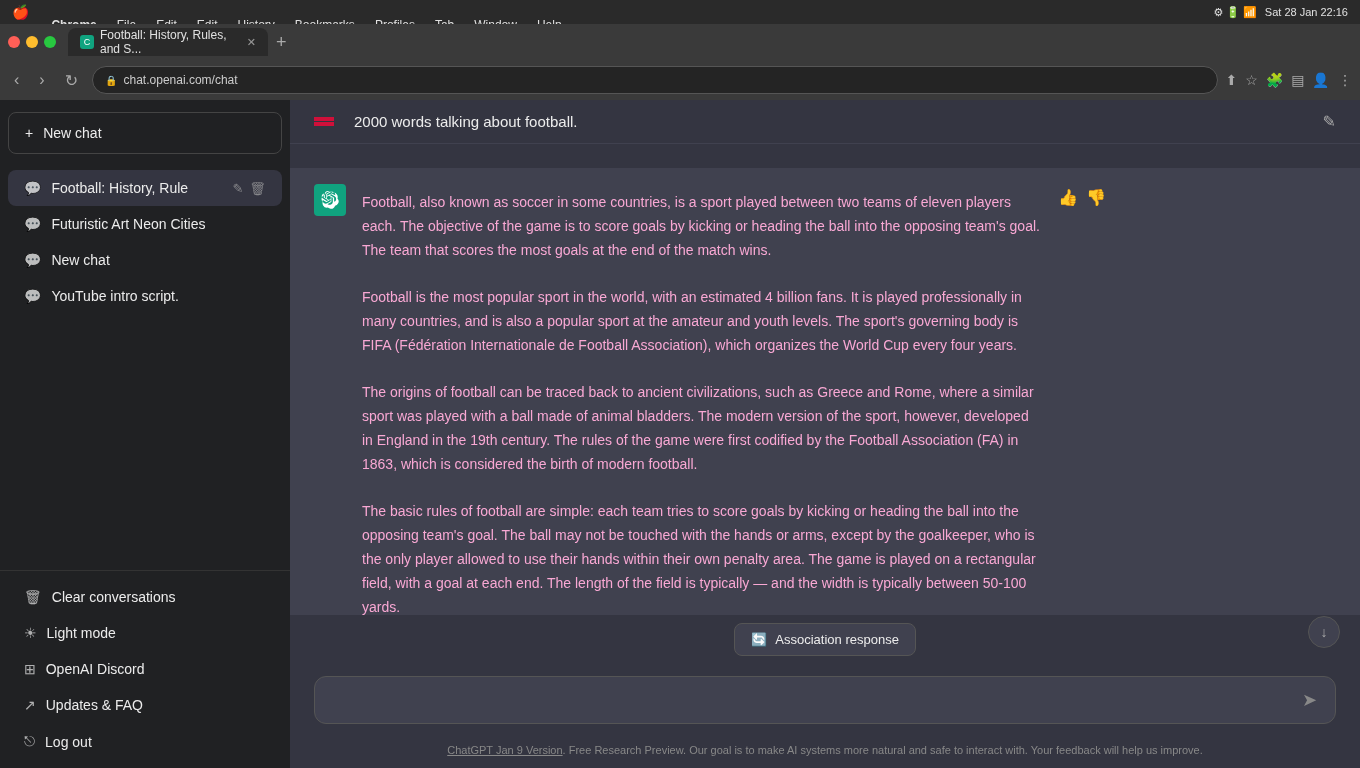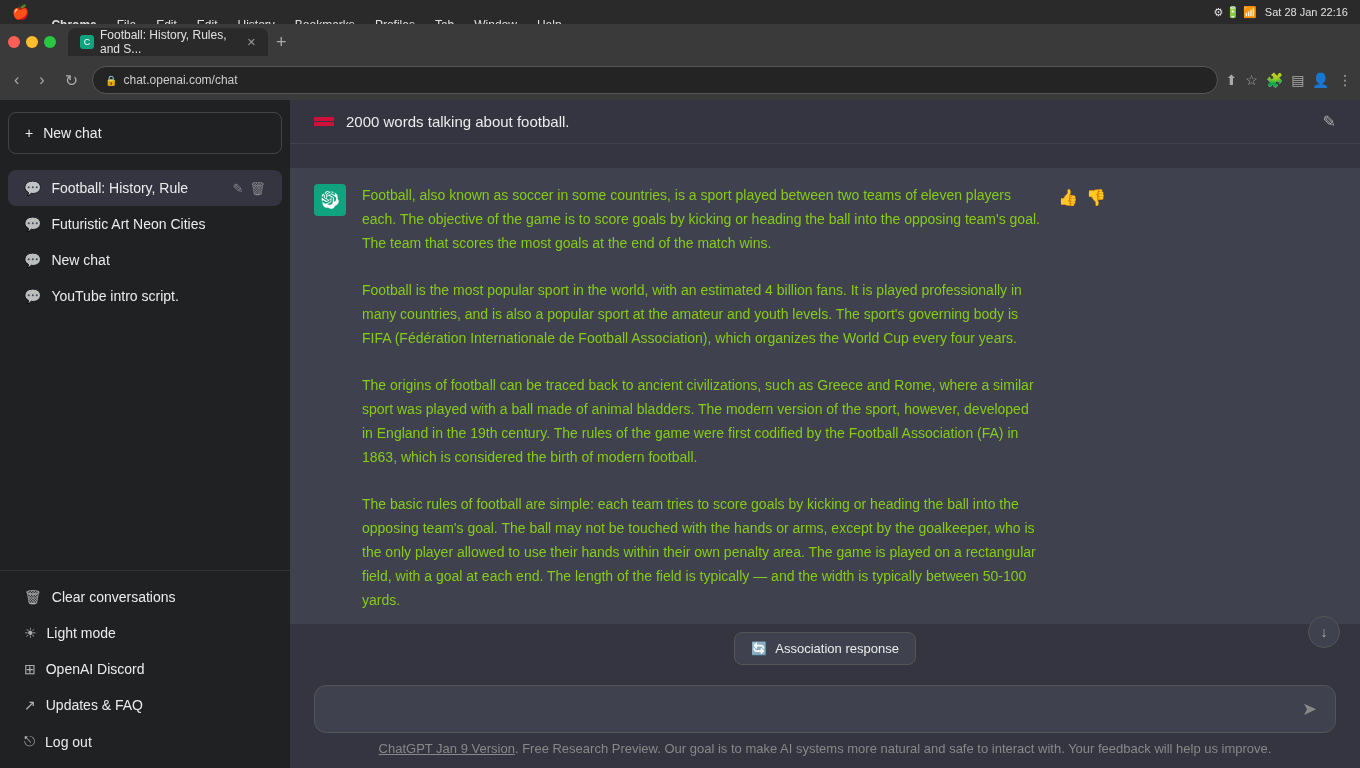--- a/index.html
+++ b/index.html
@@ -115,41 +115,41 @@
       display: flex;
       flex-direction: column;
       overflow: hidden;
     }
 
     
     .chat-header {
       display: flex; align-items: center; justify-content: space-between;
       padding: 12px 24px; border-bottom: 1px solid #40414f; flex-shrink: 0;
     }
-    .chat-header-left { display: flex; align-items: center; gap: 12px; }
+    .chat-header-left { display: flex; align-items: center; gap: 20px; }
     .flag-icon { display: flex; gap: 1px; }
     .chat-title { font-size: 15px; color: #ececec; }
     .chat-header-right { display: flex; gap: 8px; }
     .header-btn { background: none; border: none; color: #aaa; cursor: pointer; font-size: 16px; }
 
     
     .messages-area {
       flex: 1; overflow-y: auto; padding: 24px 0;
     }
     .message-row {
       display: flex; padding: 16px 24px; gap: 16px; max-width: 100%;
     }
     .message-row.assistant { background: #40414f; }
     .avatar {
       width: 32px; height: 32px; border-radius: 4px;
       display: flex; align-items: center; justify-content: center;
       flex-shrink: 0; font-size: 14px; font-weight: bold;
     }
     .avatar.gpt { background: #10a37f; color: white; font-size: 16px; }
-    .message-content { flex: 1; font-size: 14px; line-height: 1.7; color: #84cc16; max-width: 680px; }
+    .message-content { flex: 1; font-size: 14px; line-height: 1.7; color: #f9a8d4; max-width: 680px; margin-top: 7px; }
     .message-actions { display: flex; gap: 8px; align-items: flex-start; padding-top: 4px; }
     .msg-action-btn { background: none; border: none; color: #888; cursor: pointer; font-size: 16px; }
 
     
     .regenerate-bar {
       display: flex; justify-content: center; padding: 8px 0; flex-shrink: 0;
     }
     .regenerate-btn {
       display: flex; align-items: center; gap: 8px;
       background: #40414f; border: 1px solid #555; border-radius: 8px;
@@ -165,21 +165,21 @@
       background: #40414f; border: 1px solid #555; border-radius: 12px;
       padding: 10px 16px; gap: 8px;
     }
     .chat-input {
       flex: 1; background: none; border: none; outline: none;
       color: #ececec; font-size: 14px; resize: none; min-height: 20px; max-height: 200px;
       font-family: inherit; line-height: 1.5;
     }
     .send-btn { background: none; border: none; color: #888; cursor: pointer; font-size: 18px; padding: 2px; }
     .disclaimer {
-      text-align: center; font-size: 13px; color: #888; padding: 8px 0 4px;
+      text-align: center; font-size: 11px; color: #888; padding: 20px 0 4px;
     }
     .disclaimer a { color: #888; text-decoration: underline; cursor: pointer; }
 
     
     .messages-area::-webkit-scrollbar { width: 6px; }
     .messages-area::-webkit-scrollbar-track { background: transparent; }
     .messages-area::-webkit-scrollbar-thumb { background: #555; border-radius: 3px; }
 
     
     .scroll-to-bottom {

